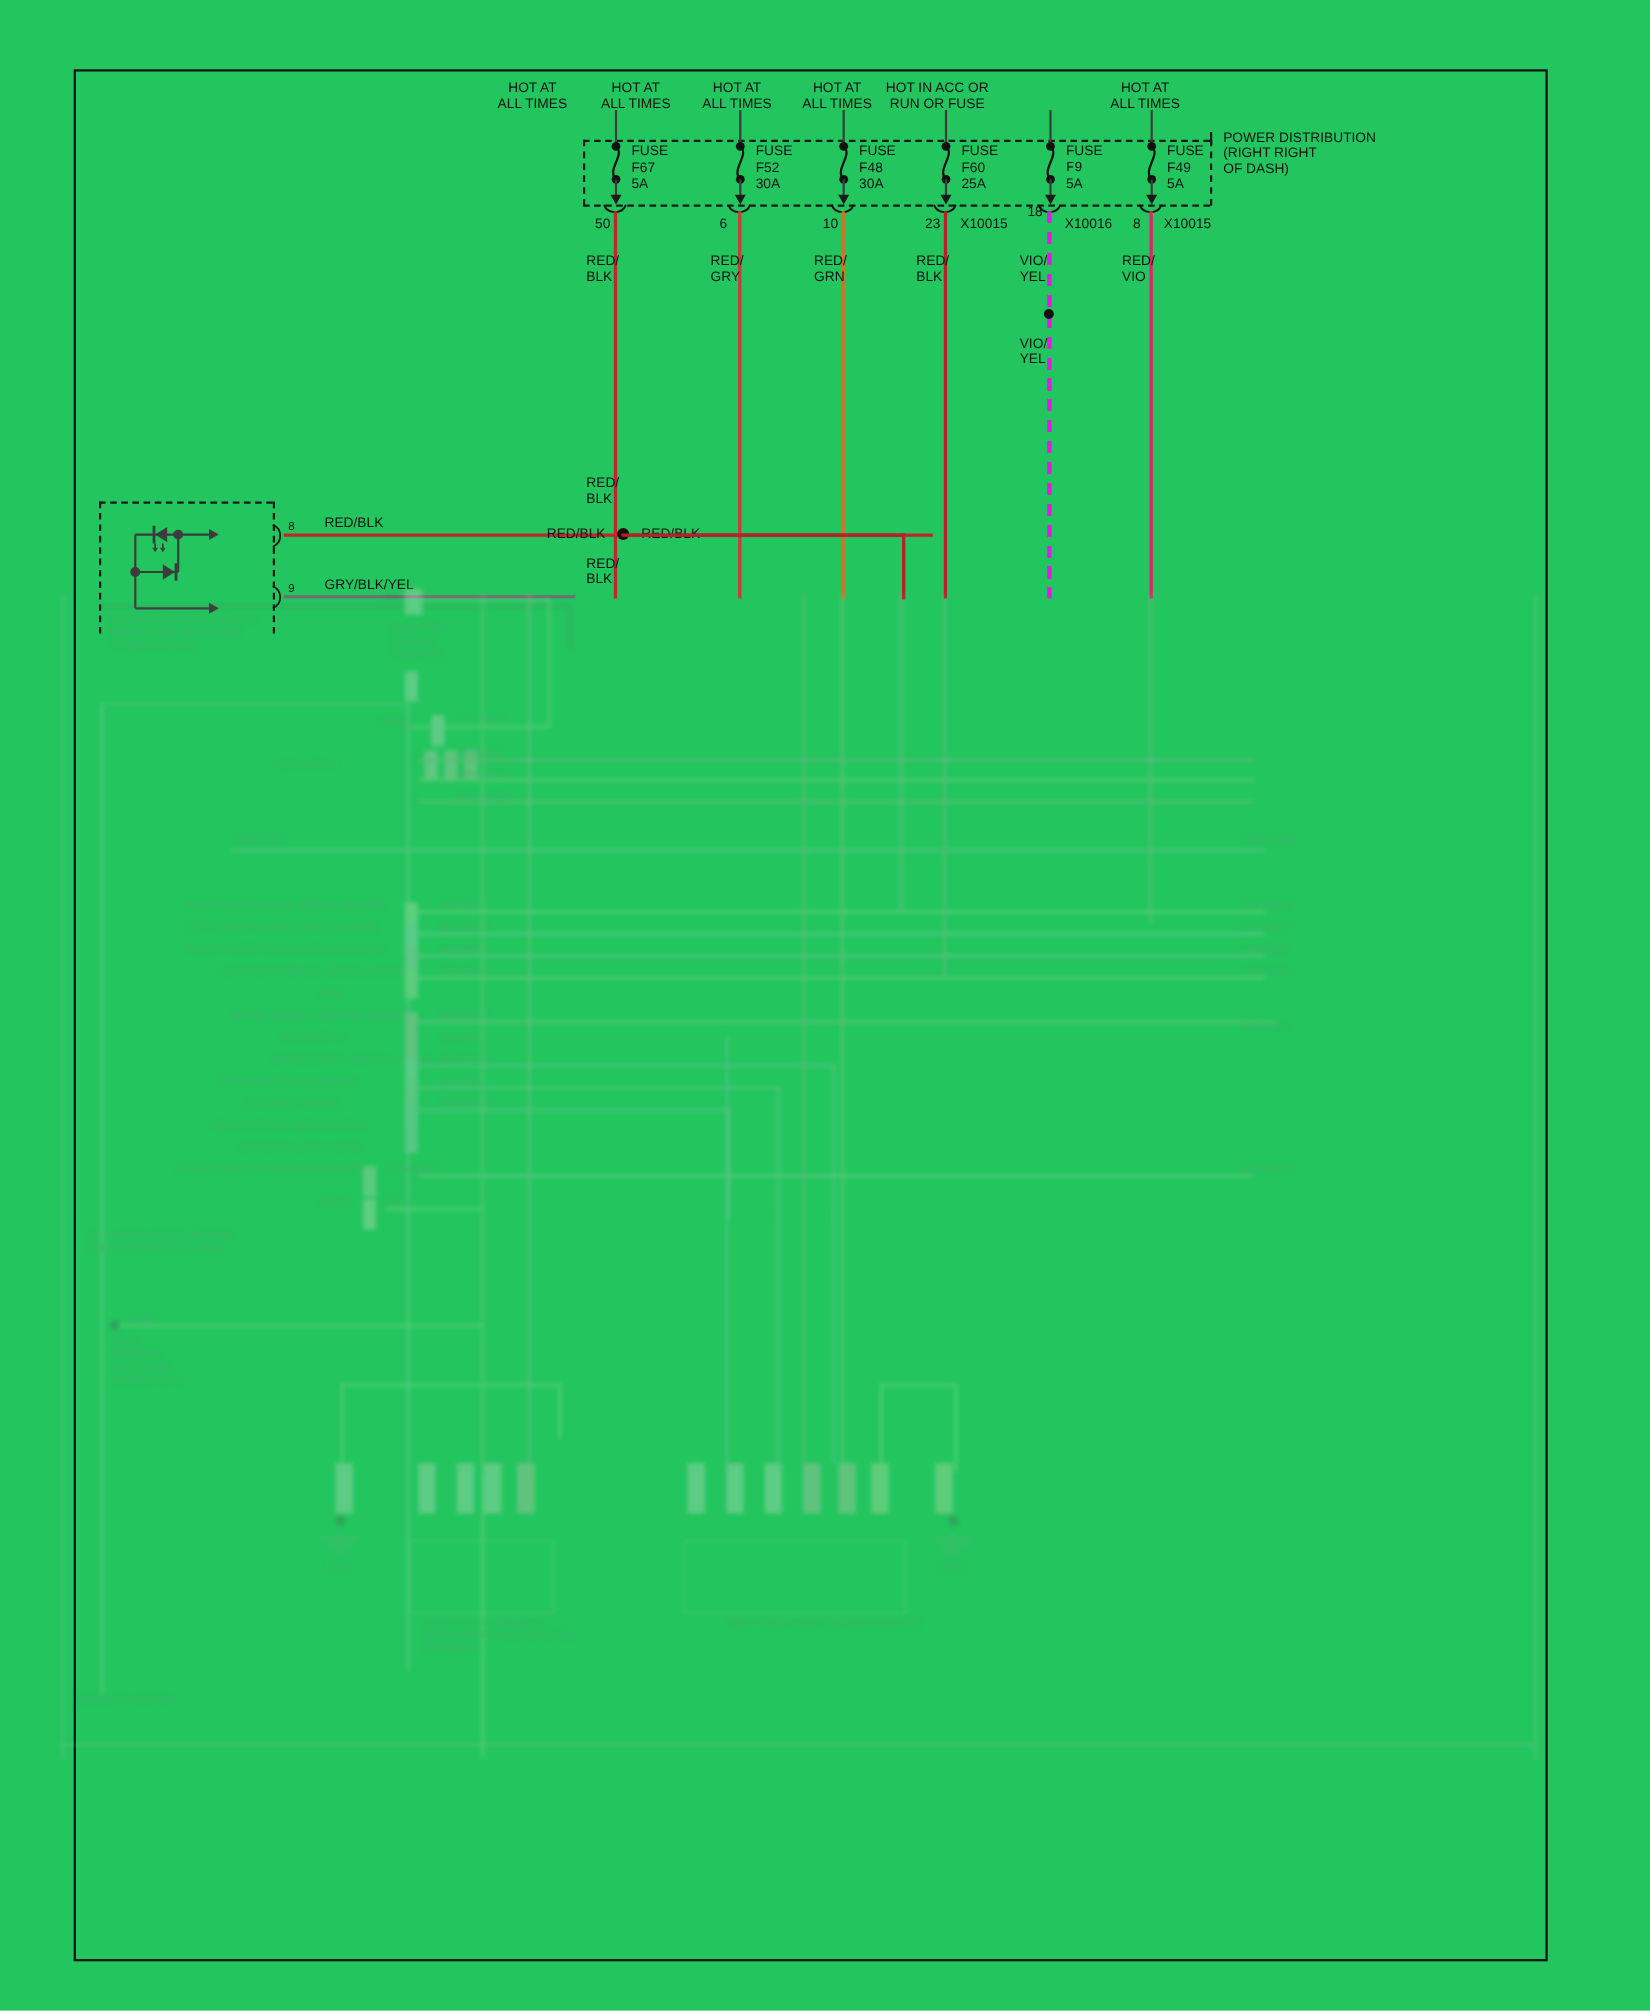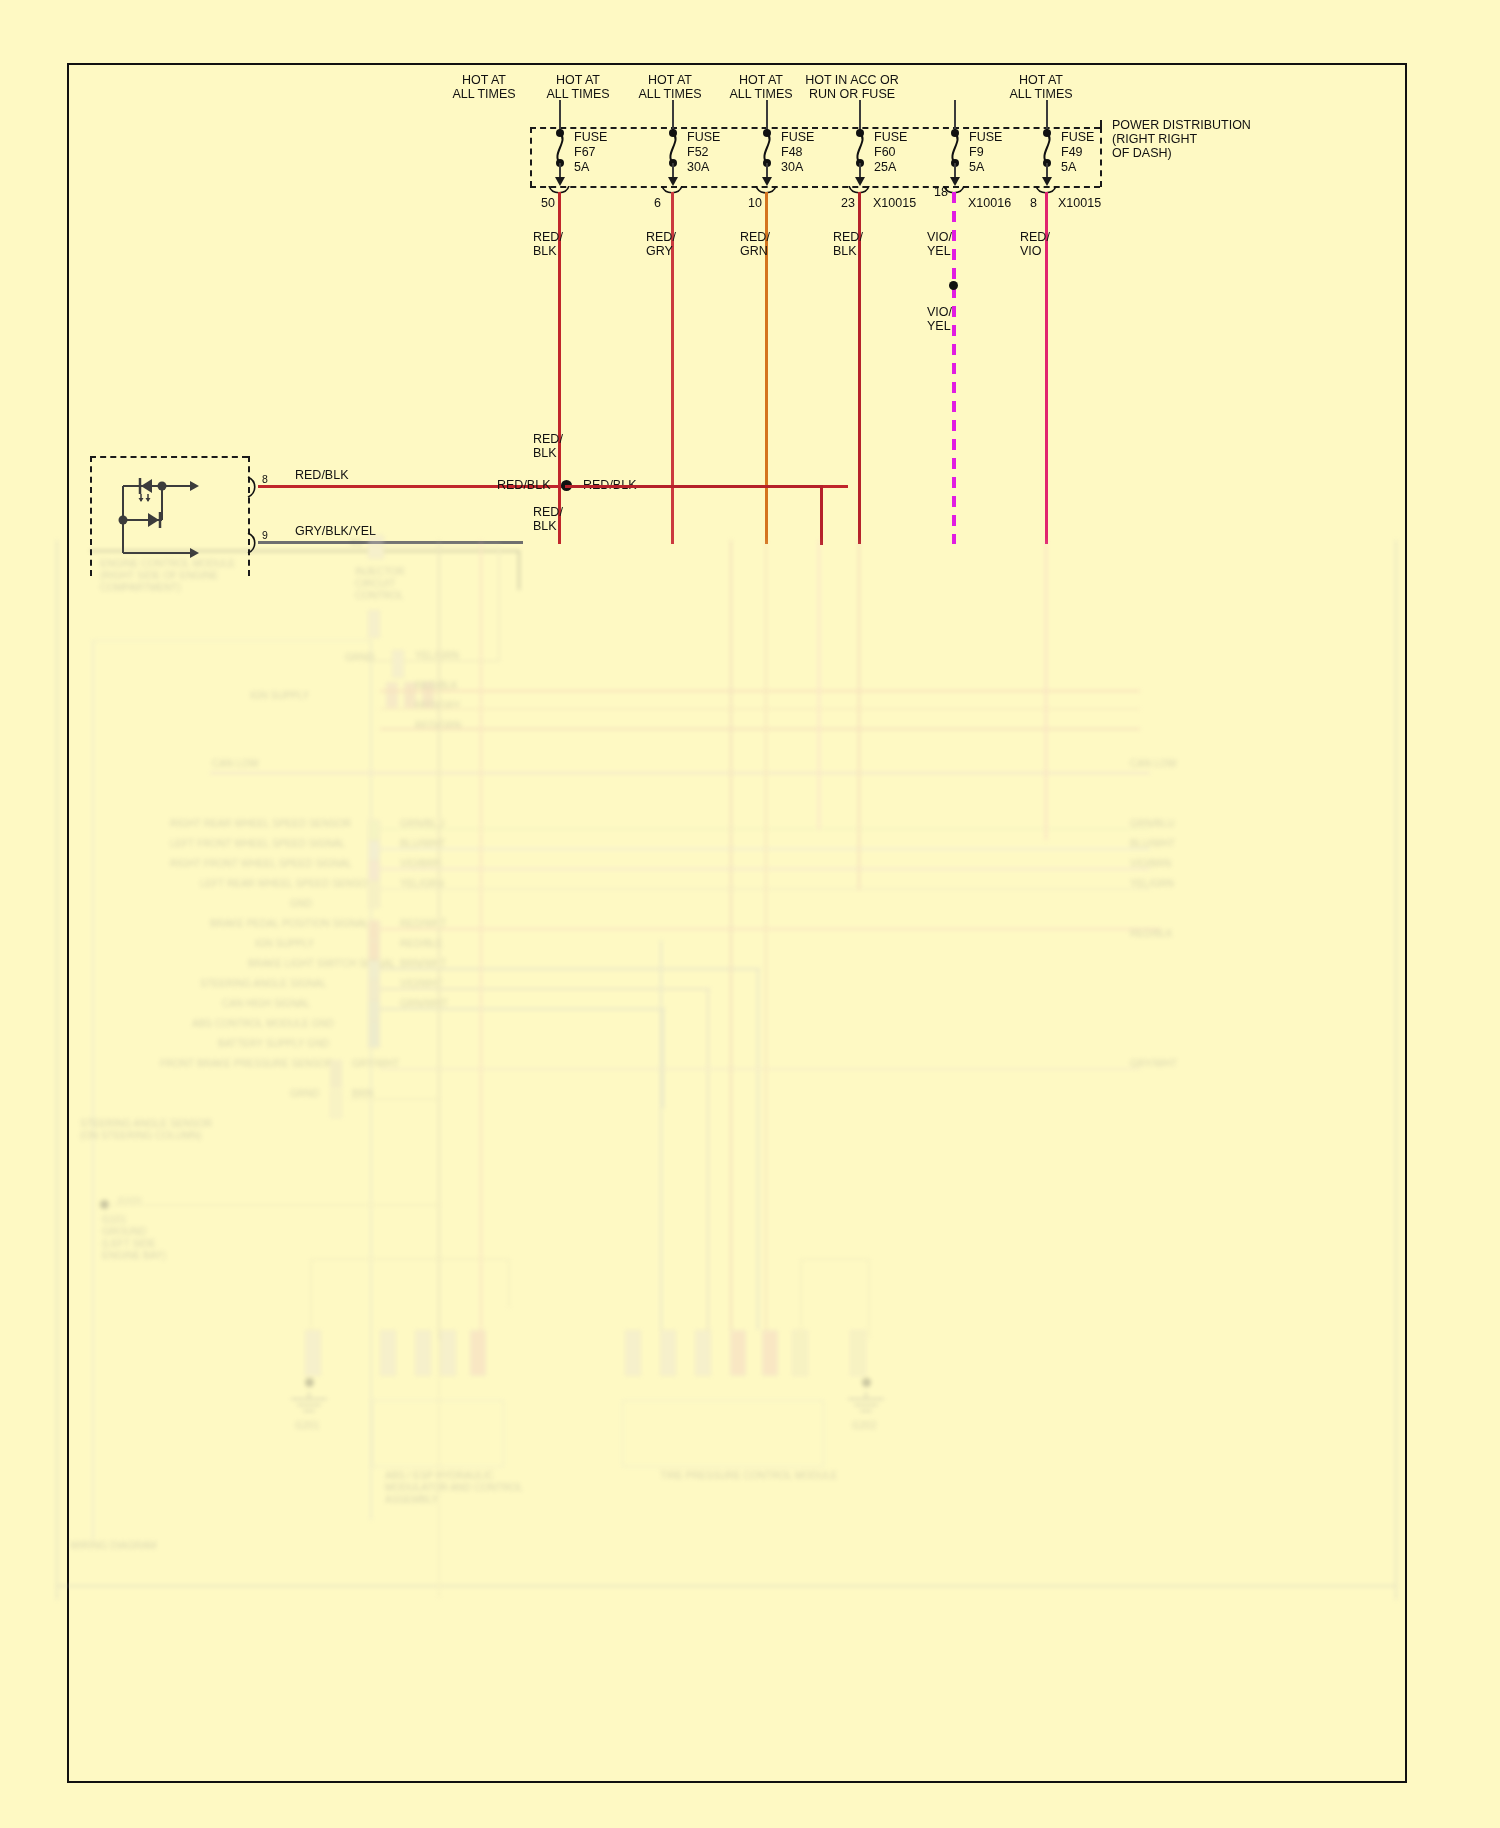--- a/index.html
+++ b/index.html
@@ -1,17 +1,17 @@
 <!DOCTYPE html>
 <html><head>
 <meta charset="utf-8">
 <style>
   html,body{margin:0;padding:0;background:#fff;}
   body{font-family:"Liberation Sans",sans-serif;}
-  #page{position:relative;width:1500px;height:1828px;background:#fef9c3;overflow:hidden;}
+  #page{position:relative;width:1500px;height:1828px;background:#22c55e;overflow:hidden;}
 
   
   .sheet-border{position:absolute;left:67px;top:63px;width:1340px;height:1720px;
       border:2px solid #111;box-sizing:border-box;}
 
   .lbl{position:absolute;font-size:12.5px;line-height:14px;color:#111;white-space:pre;}
   .lbl.c{text-align:center;}
   .lbl.xs{font-size:10.5px;}
 
   
@@ -153,21 +153,21 @@
 
   <div class="thin-v" style="left:954px;top:100px;height:35px;"></div>
   <svg class="fuse-sym" style="left:946px;top:128px;" viewBox="0 0 18 40">
     <circle cx="9" cy="5" r="4" fill="#111"></circle>
       <circle cx="9" cy="35" r="4" fill="#111"></circle>
     <path d="M9 5 C 18 13, 0 26, 9 35" stroke="#111" stroke-width="2" fill="none"></path>
   </svg>
   <div class="thin-v" style="left:954px;top:163px;height:18px;"></div>
   <div class="arrow-dn" style="left:950px;top:177px;"></div>
   <div class="lbl" style="left:969px;top:130px;">FUSE</div>
-  <div class="lbl" style="left:969px;top:145px;">F9</div>
+  <div class="lbl" style="left:969px;top:145px;font-family:Liberation Mono, monospace;">F9</div>
   <div class="lbl" style="left:969px;top:160px;">5A</div>
   <svg style="position:absolute;left:943px;top:186px;width:22px;height:12px;" viewBox="0 0 22 12">
       <path d="M1 0 C 4 9, 18 9, 21 0" stroke="#111" stroke-width="1.6" fill="none"></path>
     </svg>
   <div class="lbl" style="left:934px;top:185px;">18</div>
   <div class="lbl" style="left:968px;top:196px;">X10016</div>
   <div class="vio-dash" style="left:952px;top:192px;height:352px;"></div>
   <div class="lbl" style="left:927px;top:230px;">VIO/
 YEL</div>
   <div class="dot" style="left:949px;top:281px;"></div>

